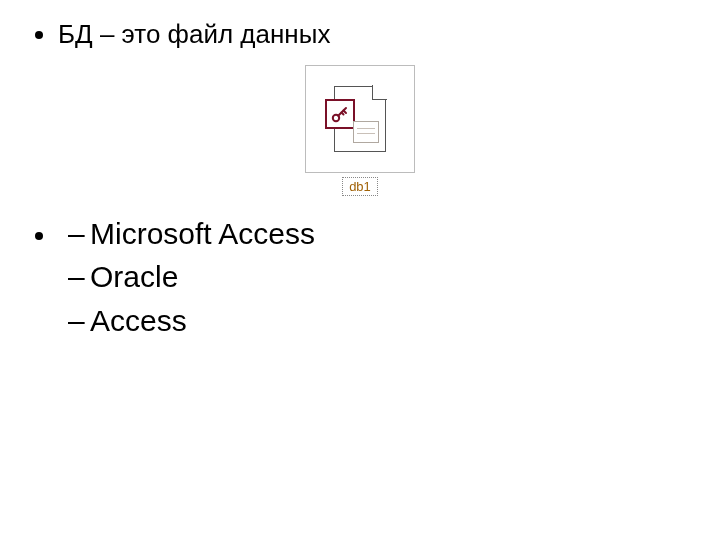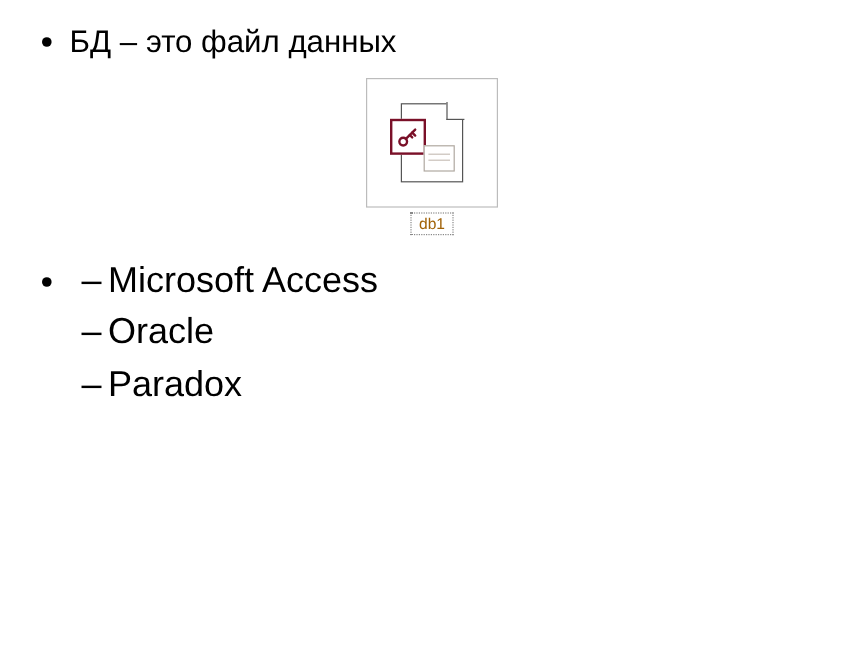--- a/index.html
+++ b/index.html
@@ -159,17 +159,17 @@
       <div class="file-label selected">db1</div>
     </div>
 
   </div>
 
   <ul class="level1">
     <li>
       <ul class="level2">
         <li>Microsoft Access</li>
         <li>Oracle</li>
-        <li>Paradox</li>
+        <li>Access</li>
       </ul>
     </li>
   </ul>
 </div>
 
 </body></html>

